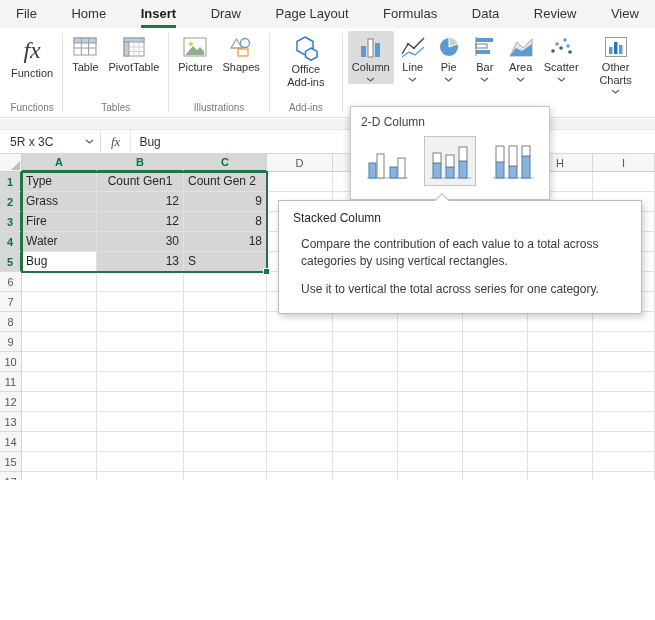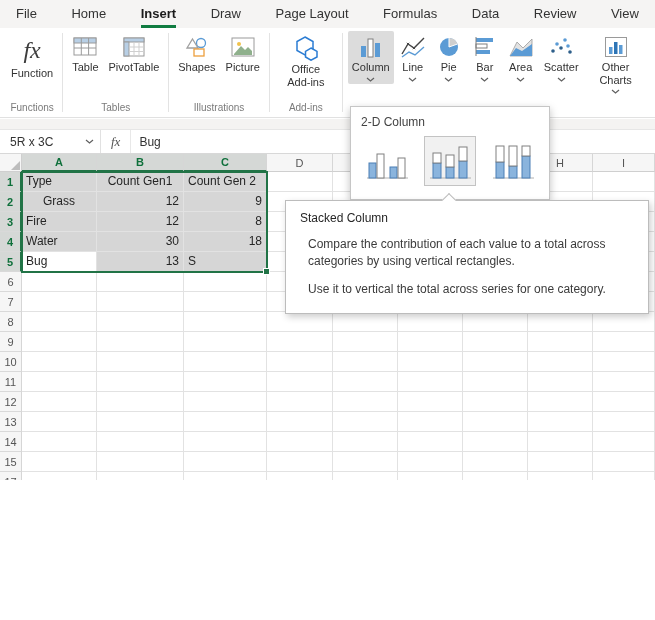--- a/index.html
+++ b/index.html
@@ -60,21 +60,21 @@
 
   
   .dropdown{position:absolute;top:106px;left:350px;width:200px;height:94px;background:#fff;
             border:1px solid #c6c6c6;box-shadow:0 3px 8px rgba(0,0,0,.25);z-index:10;padding:7px 10px}
   .dtitle{font-size:12px;color:#444;padding:1px 0 7px}
   .dthumbs{display:flex;gap:11px}
   .thumb{width:52px;height:50px;display:flex;align-items:center;justify-content:center;border:1px solid transparent;background:#fff}
   .thumb.hover{background:#f1f1f1;border:1px solid #c3c3c3}
 
   
-  .tooltip{position:absolute;top:200px;left:285px;width:364px;min-height:114px;background:#fff;
+  .tooltip{position:absolute;top:200px;left:278px;width:364px;min-height:114px;background:#fff;
            border:1px solid #bcbcbc;box-shadow:2px 3px 7px rgba(0,0,0,.2);z-index:11;
            padding:10px 14px 12px;font-size:12px;color:#3b3b3b}
   .notch{position:absolute;top:-6px;left:158px;width:10px;height:10px;background:#fff;
          border-left:1px solid #bcbcbc;border-top:1px solid #bcbcbc;transform:rotate(45deg)}
   .ttitle{color:#262626;margin-bottom:11px}
   .tooltip p{margin:0 8px 11px;line-height:1.4}
   .tooltip p:last-child{margin-bottom:0}
 </style>
 </head>
 <body>
@@ -129,33 +129,33 @@
       </div>
       <div class="glabel">Tables</div>
     </div>
 
     <div class="vsep"></div>
 
     <div class="rgroup">
       <div class="rbuttons">
         <div class="rbtn">
           <svg width="26" height="24" viewBox="0 0 26 24">
+            <rect x="2" y="3" width="22" height="18" fill="#fff" stroke="#9a9a9a"></rect>
+            <circle cx="9" cy="9" r="2" fill="#f0c24b"></circle>
+            <path d="M4 19 L11 11 L15 15 L18 12 L22 16 V20 H4 Z" fill="#8fb08c"></path>
+          </svg>
+          <span class="rlabel">Picture</span>
+        </div>
+        <div class="rbtn">
+          <svg width="26" height="24" viewBox="0 0 26 24">
             <circle cx="17" cy="8" r="4.5" fill="none" stroke="#5b9bd5" stroke-width="1.3"></circle>
             <path d="M8.5 4 L14 13 H3 Z" fill="none" stroke="#a0a0a0" stroke-width="1.3"></path>
             <rect x="10" y="14" width="10" height="7" fill="none" stroke="#ed9f3c" stroke-width="1.3"></rect>
           </svg>
           <span class="rlabel">Shapes</span>
-        </div>
-        <div class="rbtn">
-          <svg width="26" height="24" viewBox="0 0 26 24">
-            <rect x="2" y="3" width="22" height="18" fill="#fff" stroke="#9a9a9a"></rect>
-            <circle cx="9" cy="9" r="2" fill="#f0c24b"></circle>
-            <path d="M4 19 L11 11 L15 15 L18 12 L22 16 V20 H4 Z" fill="#8fb08c"></path>
-          </svg>
-          <span class="rlabel">Picture</span>
         </div>
       </div>
       <div class="glabel">Illustrations</div>
     </div>
 
     <div class="vsep"></div>
 
     <div class="rgroup">
       <div class="rbuttons">
         <div class="rbtn">
@@ -295,21 +295,21 @@
         <div class="cell insel" style="width:83px;text-align:left">Count Gen 2</div>
         <div class="cell" style="width:66px;text-align:left"></div>
         <div class="cell" style="width:65px;text-align:left"></div>
         <div class="cell" style="width:65px;text-align:left"></div>
         <div class="cell" style="width:65px;text-align:left"></div>
         <div class="cell" style="width:65px;text-align:left"></div>
         <div class="cell" style="width:62px;text-align:left"></div>
       </div>
       <div class="row">
         <div class="rh selrh">2</div>
-        <div class="cell insel" style="width:75px;text-align:center">Grass</div>
+        <div class="cell insel" style="width:75px;text-align:left">Grass</div>
         <div class="cell insel" style="width:87px;text-align:right">12</div>
         <div class="cell insel" style="width:83px;text-align:right">9</div>
         <div class="cell" style="width:66px;text-align:left"></div>
         <div class="cell" style="width:65px;text-align:left"></div>
         <div class="cell" style="width:65px;text-align:left"></div>
         <div class="cell" style="width:65px;text-align:left"></div>
         <div class="cell" style="width:65px;text-align:left"></div>
         <div class="cell" style="width:62px;text-align:left"></div>
       </div>
       <div class="row">

